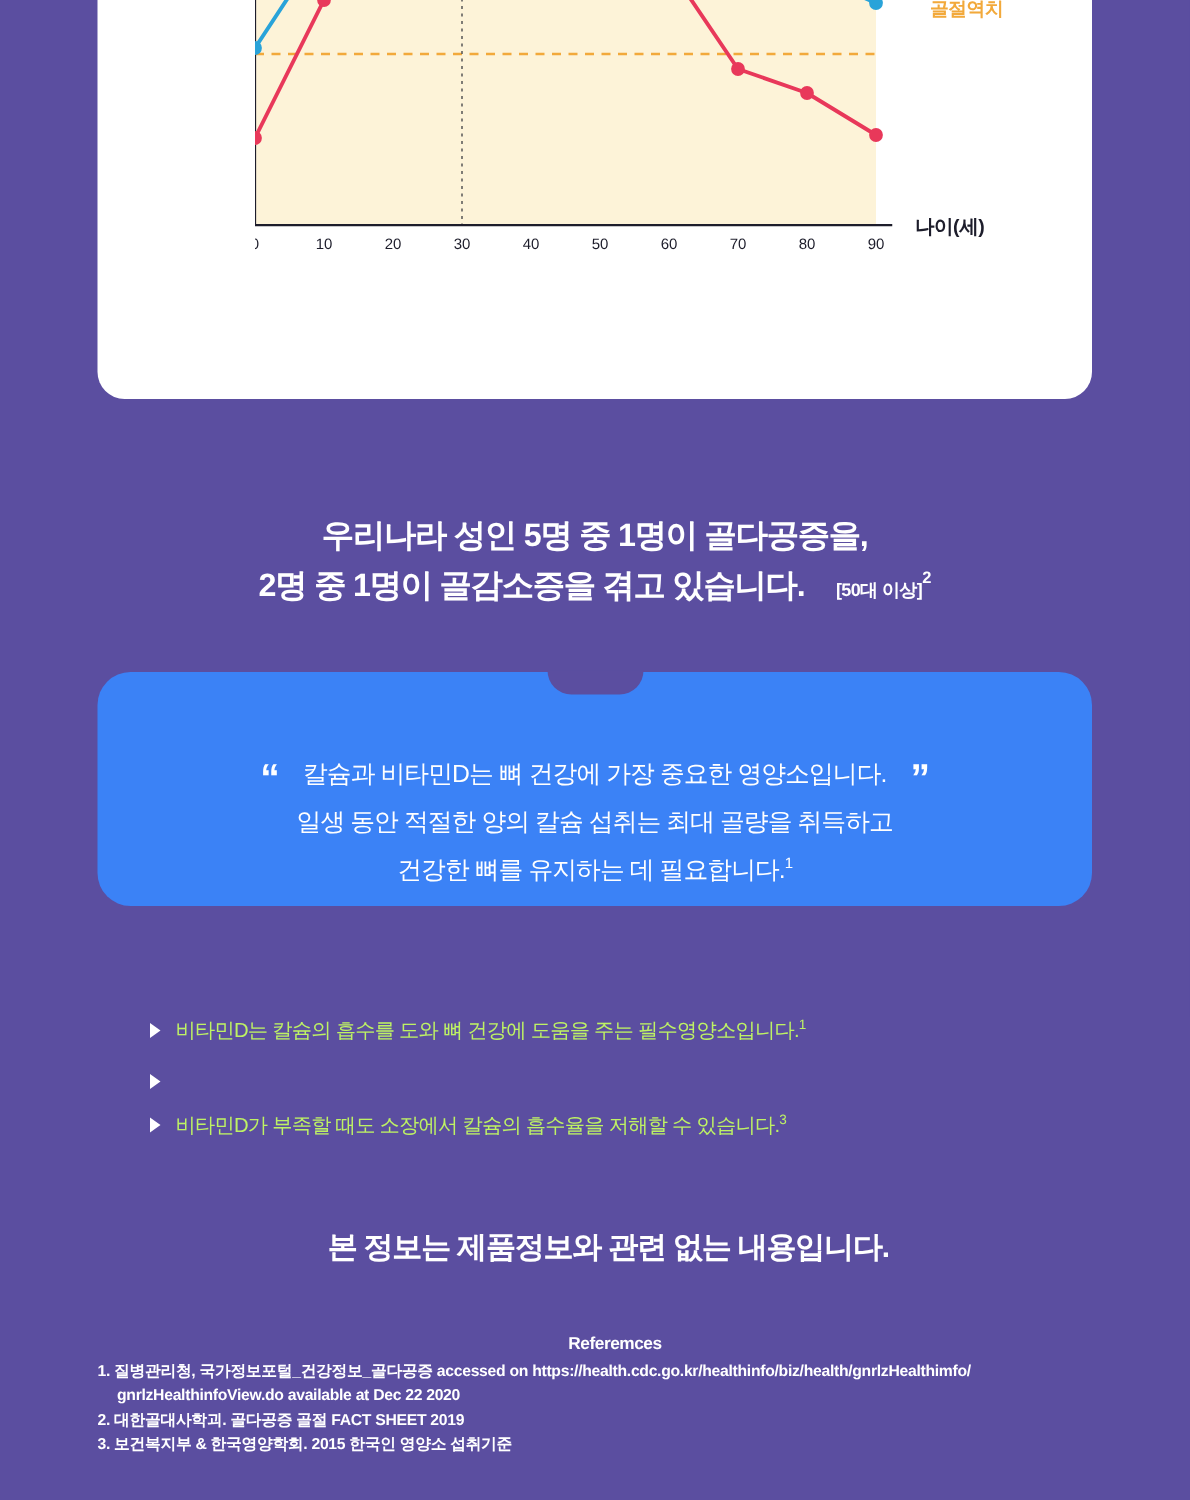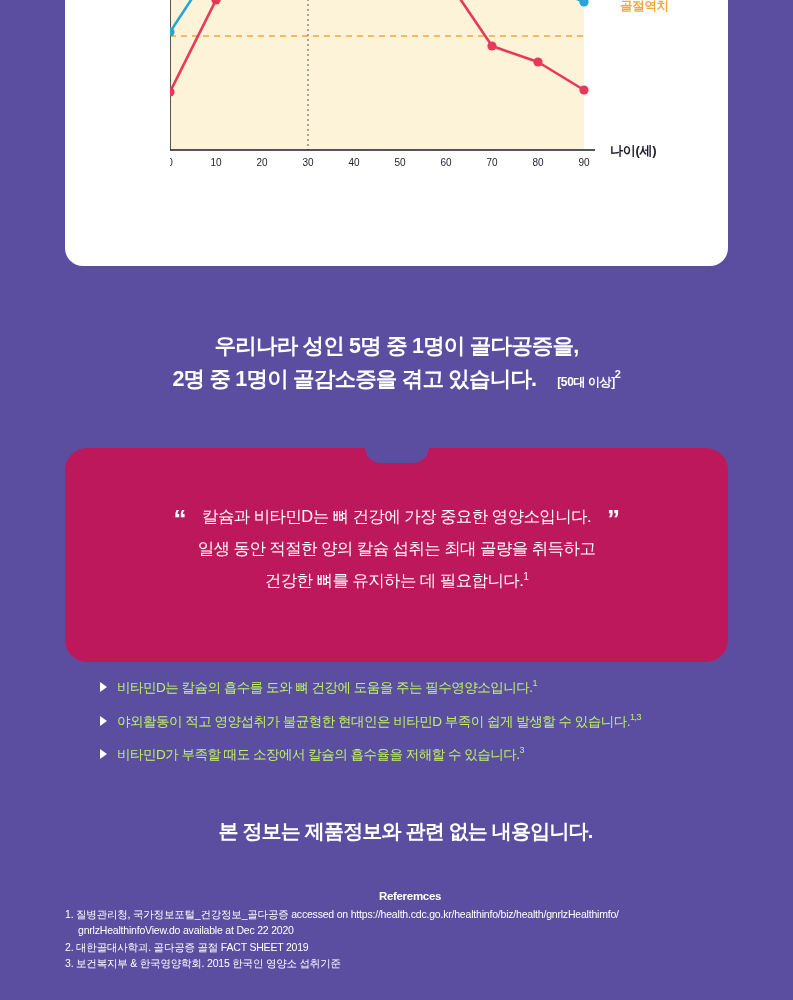--- a/index.html
+++ b/index.html
@@ -52,21 +52,21 @@
     font-size: 12.5px;
     color: #f2a93b;
     font-weight: 700;
     letter-spacing: -0.3px;
   }
 
   
   .headline {
     position: absolute;
     left: 0;
-    top: 330px;
+    top: 341px;
     width: 793px;
     text-align: center;
     color: #ffffff;
   }
   .headline .l1, .headline .l2 {
     font-size: 21.5px;
     font-weight: 700;
     letter-spacing: -0.8px;
     line-height: 1.55;
     white-space: nowrap;
@@ -83,22 +83,22 @@
     letter-spacing: -0.4px;
     margin-left: 21px;
   }
 
   
   .quote-card {
     position: absolute;
     left: 65px;
     top: 448px;
     width: 663px;
-    height: 214px;
-    background: #be185d;
+    height: 156px;
+    background: #3b82f6;
     border-radius: 22px;
   }
   .quote-card::after {
     content: "";
     position: absolute;
     left: 50%;
     top: -1px;
     width: 64px;
     height: 16px;
     margin-left: -32px;
@@ -185,21 +185,21 @@
   }
   .refs-title {
     font-size: 11.5px;
     font-weight: 700;
     letter-spacing: -0.3px;
     margin-bottom: 5px;
     text-align: center;
   }
   .ref-item {
     font-size: 10.5px;
-    font-weight: 400;
+    font-weight: 700;
     letter-spacing: -0.2px;
     line-height: 1.5;
     margin-bottom: 1px;
   }
   .ref-item .cont { display: block; padding-left: 13px; }
 </style>
 </head>
 <body>
 
 <div class="page">
@@ -269,21 +269,20 @@
     </div>
   </div>
 
   <div class="bullets">
     <div class="bullet">
       <span class="bullet-tri"></span>
       <span class="bullet-text"><span>비타민D는 칼슘의 흡수를 도와 뼈 건강에 도움을 주는 필수영양소입니다.</span><span class="sup">1</span></span>
     </div>
     <div class="bullet">
       <span class="bullet-tri"></span>
-      <span class="bullet-text"><span>야외활동이 적고 영양섭취가 불균형한 현대인은 비타민D 부족이 쉽게 발생할 수 있습니다.</span><span class="sup">1,3</span></span>
     </div>
     <div class="bullet">
       <span class="bullet-tri"></span>
       <span class="bullet-text"><span>비타민D가 부족할 때도 소장에서 칼슘의 흡수율을 저해할 수 있습니다.</span><span class="sup">3</span></span>
     </div>
   </div>
 
   <div class="closing">본 정보는 제품정보와 관련 없는 내용입니다.</div>
 
   <div class="refs">

